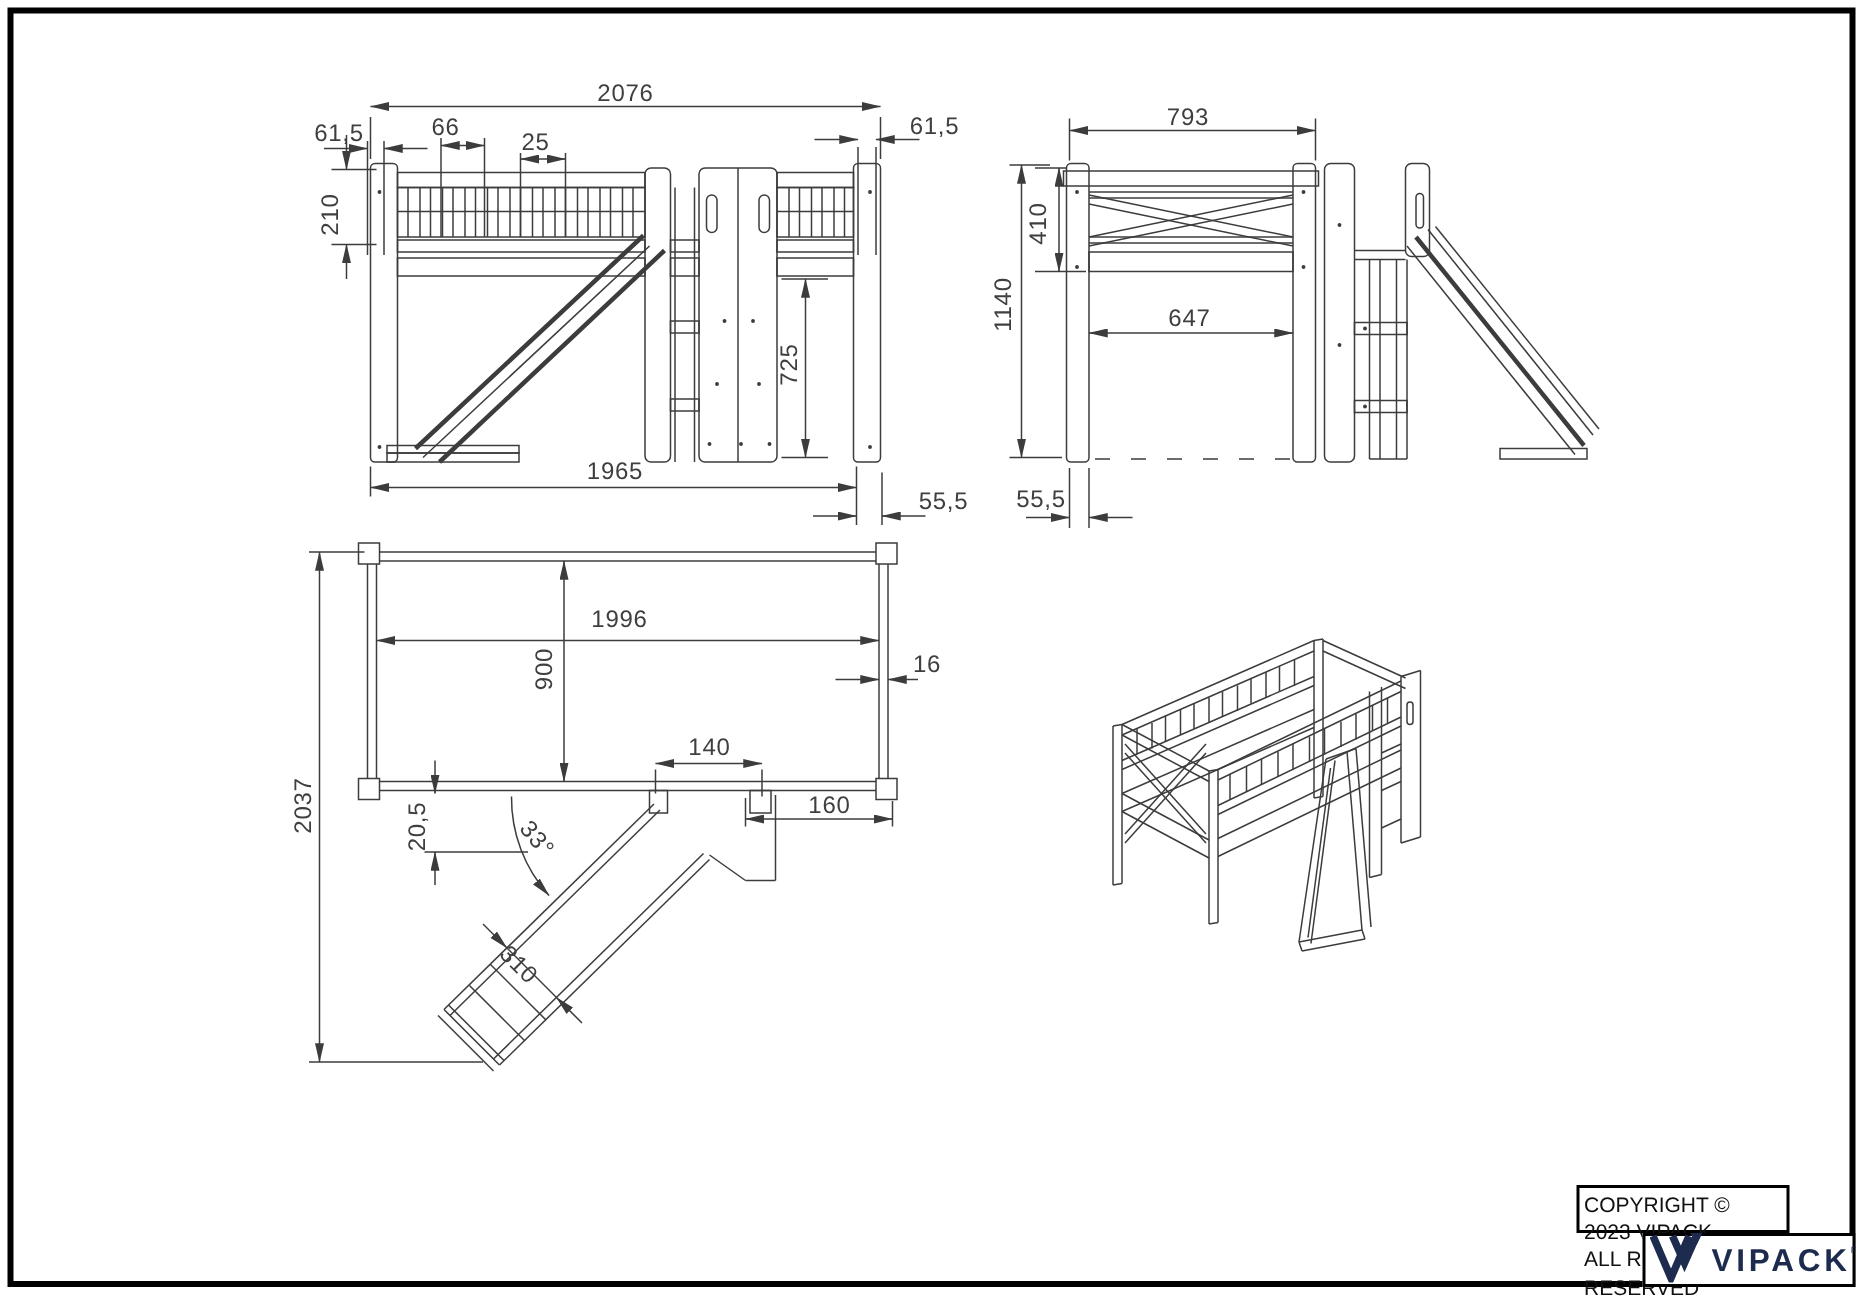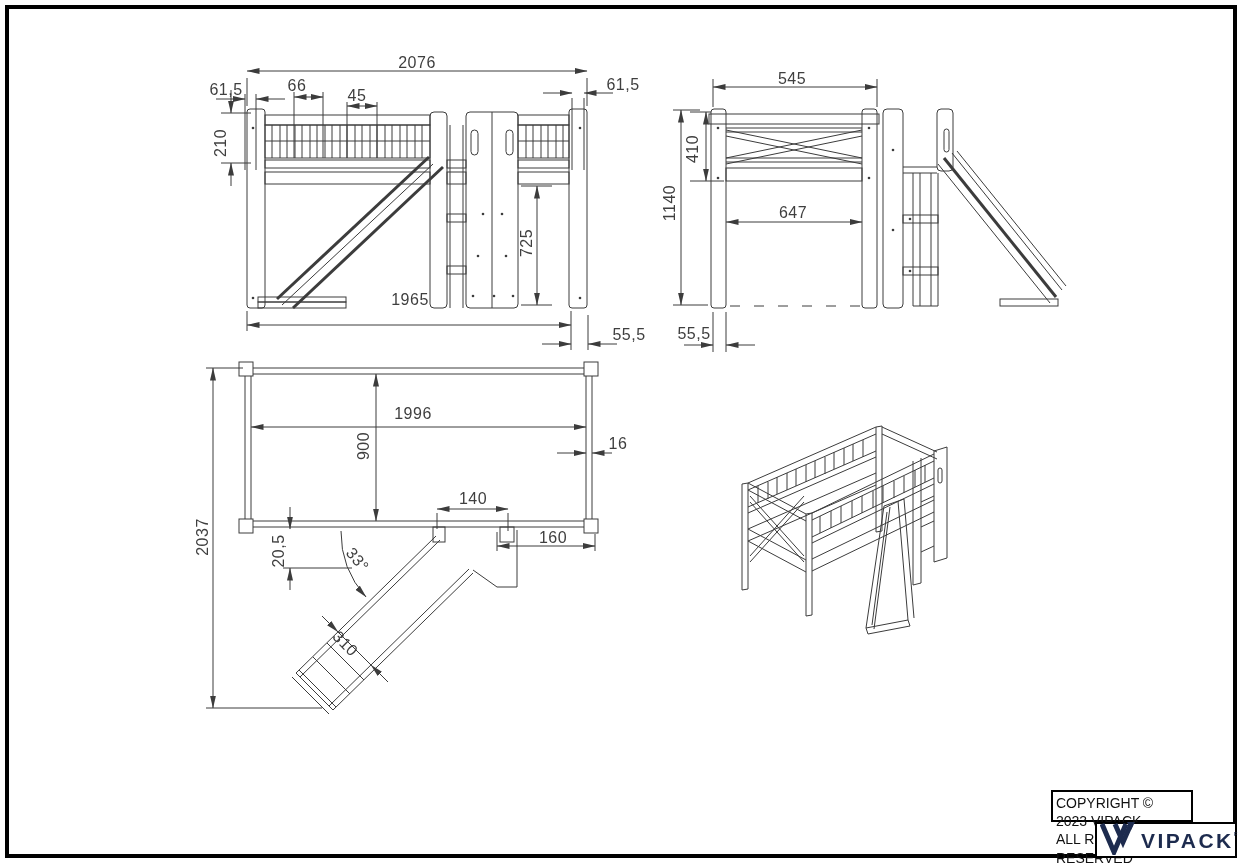--- a/index.html
+++ b/index.html
@@ -330,28 +330,28 @@
     <line x1="866" y1="628" x2="908" y2="620"></line>
       <line x1="868" y1="634" x2="910" y2="626"></line>
     <line x1="866" y1="628" x2="868" y2="634"></line>
       <line x1="908" y1="620" x2="910" y2="626"></line>
   </g>
 </svg>
 
 <span class="dim" style="left:417px;top:63px">2076</span>
 <span class="dim" style="left:226px;top:90px">61,5</span>
 <span class="dim" style="left:297px;top:86px">66</span>
-<span class="dim" style="left:357px;top:96px">45</span>
+<span class="dim" style="left:357px;top:96px">25</span>
 <span class="dim" style="left:623px;top:85px">61,5</span>
 <span class="dim r90" style="left:221px;top:143px">210</span>
 <span class="dim r90" style="left:527px;top:243px">725</span>
-<span class="dim" style="left:410px;top:300px">1965</span>
+<span class="dim" style="left:410px;top:315px">1965</span>
 <span class="dim" style="left:629px;top:335px">55,5</span>
 
-<span class="dim" style="left:792px;top:79px">545</span>
+<span class="dim" style="left:792px;top:79px">793</span>
 <span class="dim r90" style="left:693px;top:149px">410</span>
 <span class="dim r90" style="left:670px;top:203px">1140</span>
 <span class="dim" style="left:793px;top:213px">647</span>
 <span class="dim" style="left:694px;top:334px">55,5</span>
 
 <span class="dim" style="left:413px;top:414px">1996</span>
 <span class="dim r90" style="left:364px;top:446px">900</span>
 <span class="dim" style="left:618px;top:444px">16</span>
 <span class="dim" style="left:473px;top:499px">140</span>
 <span class="dim" style="left:553px;top:538px">160</span>

